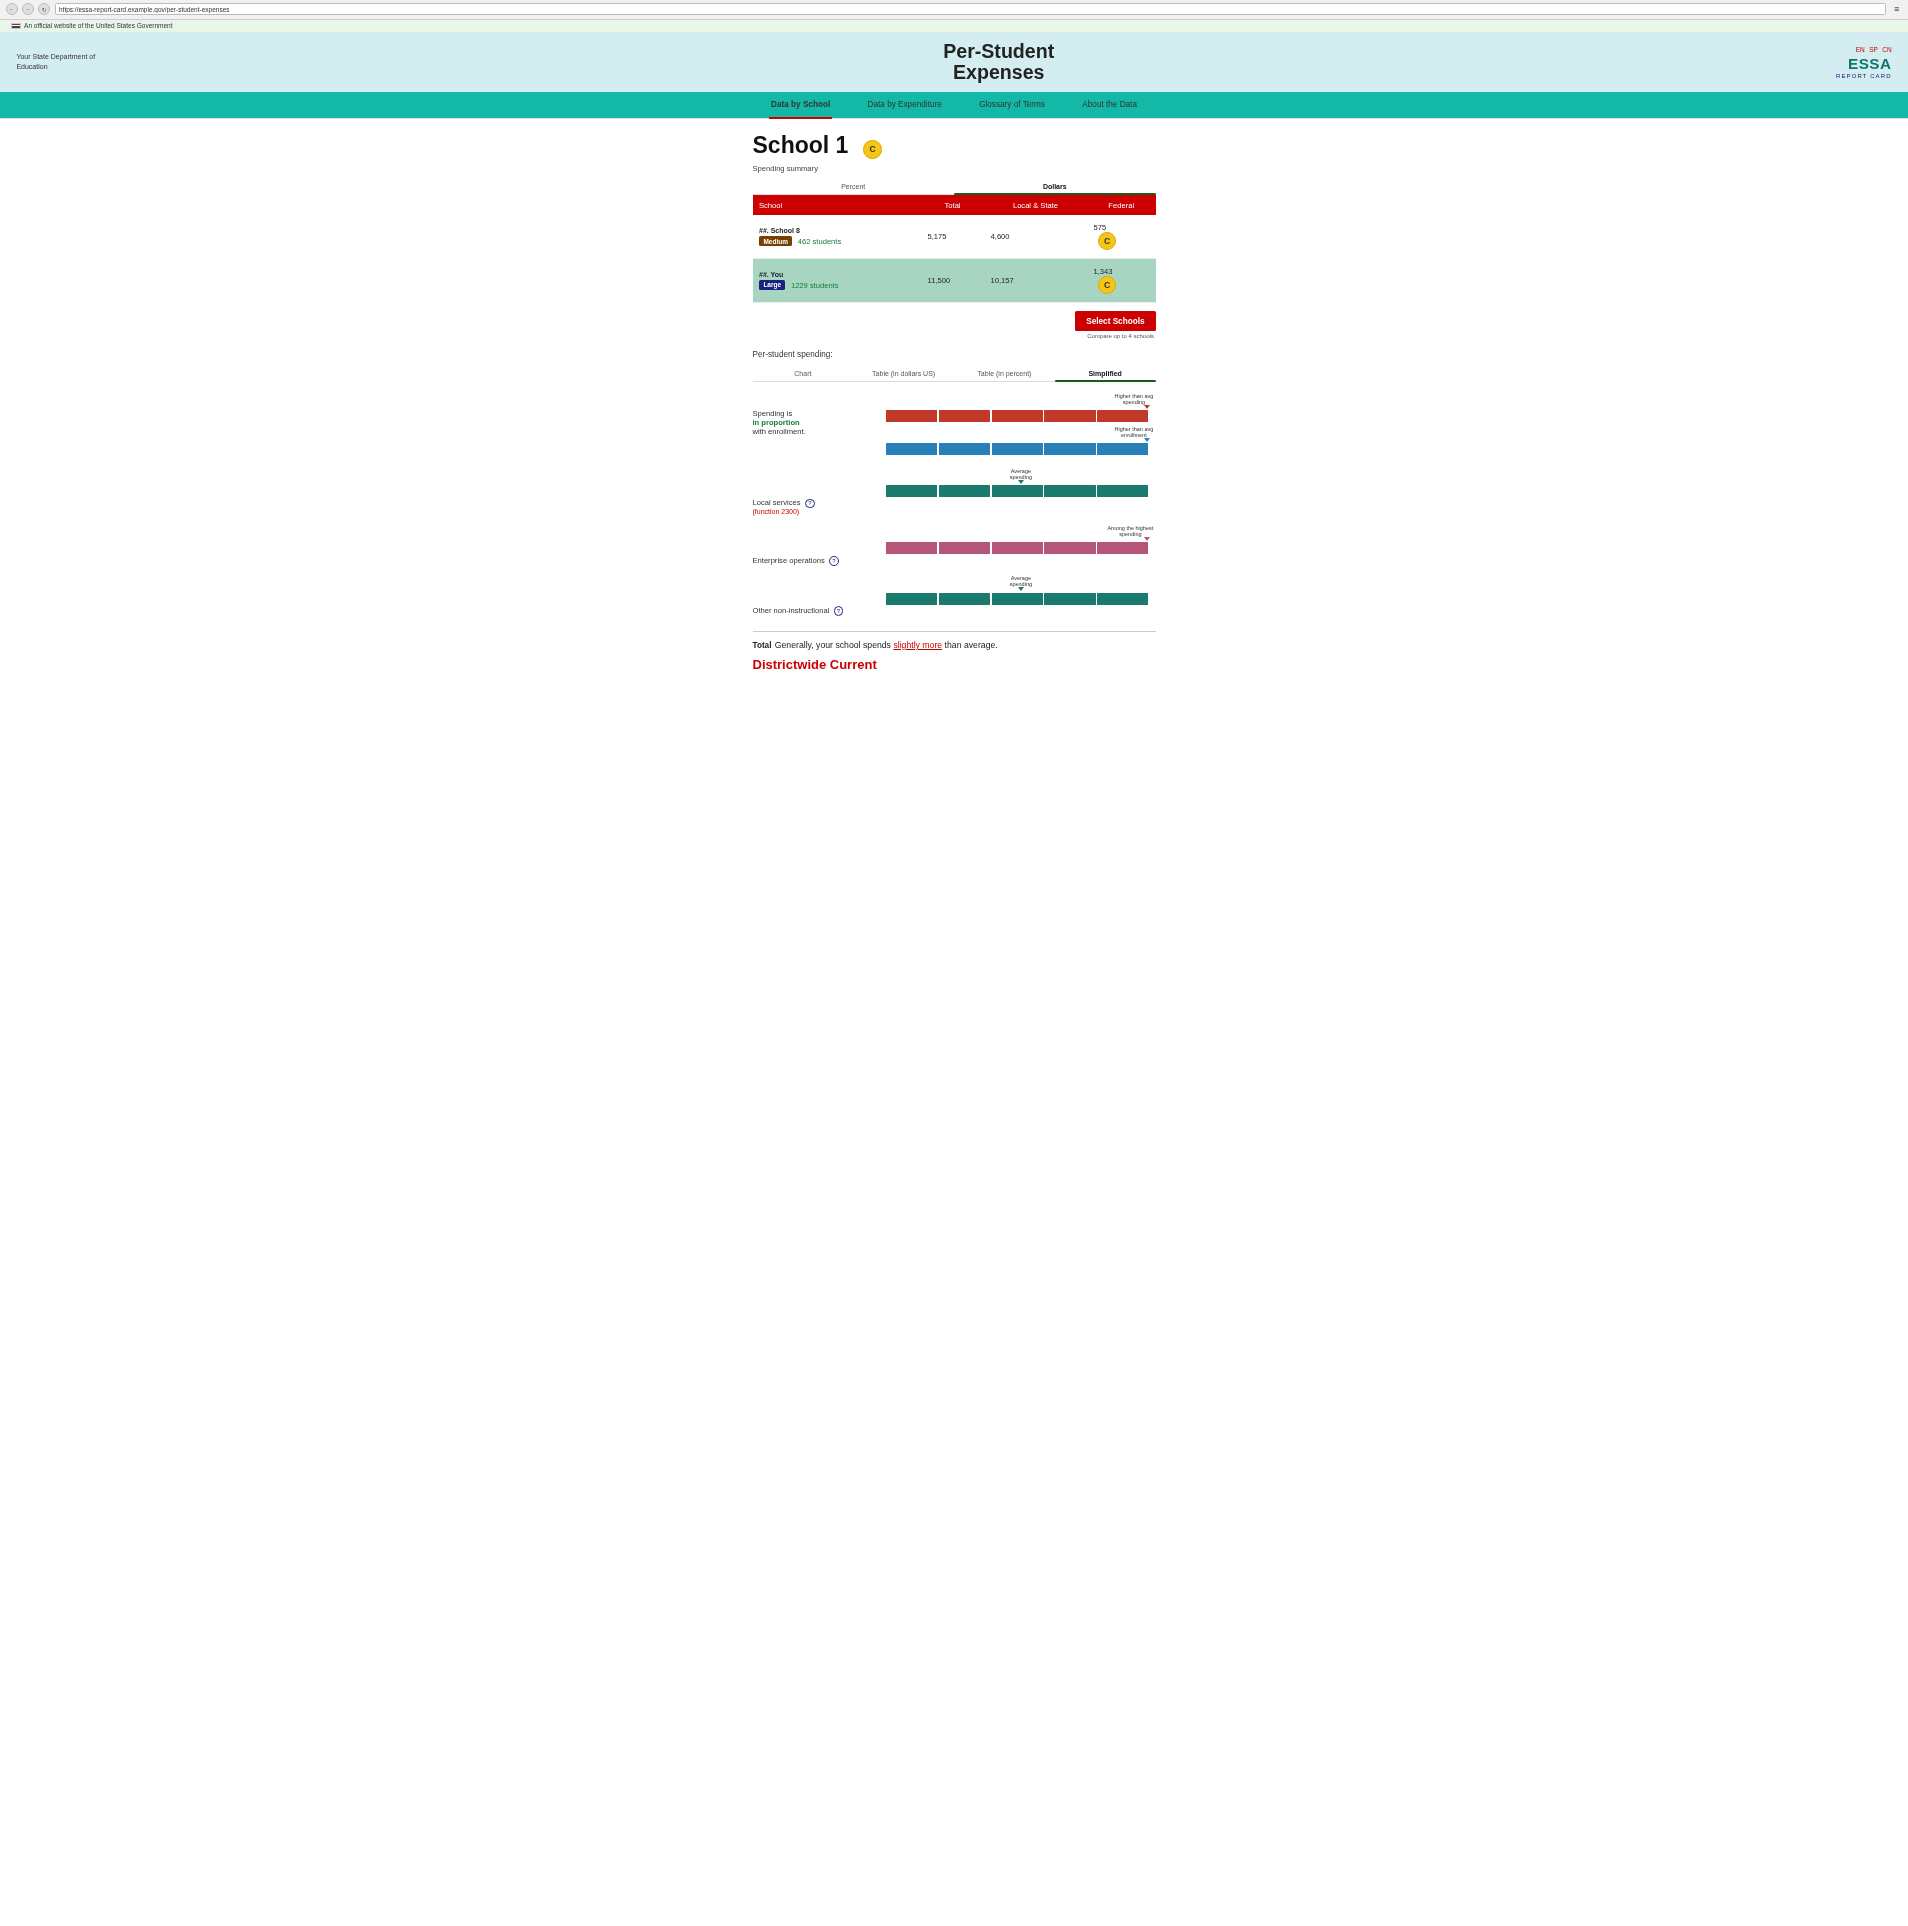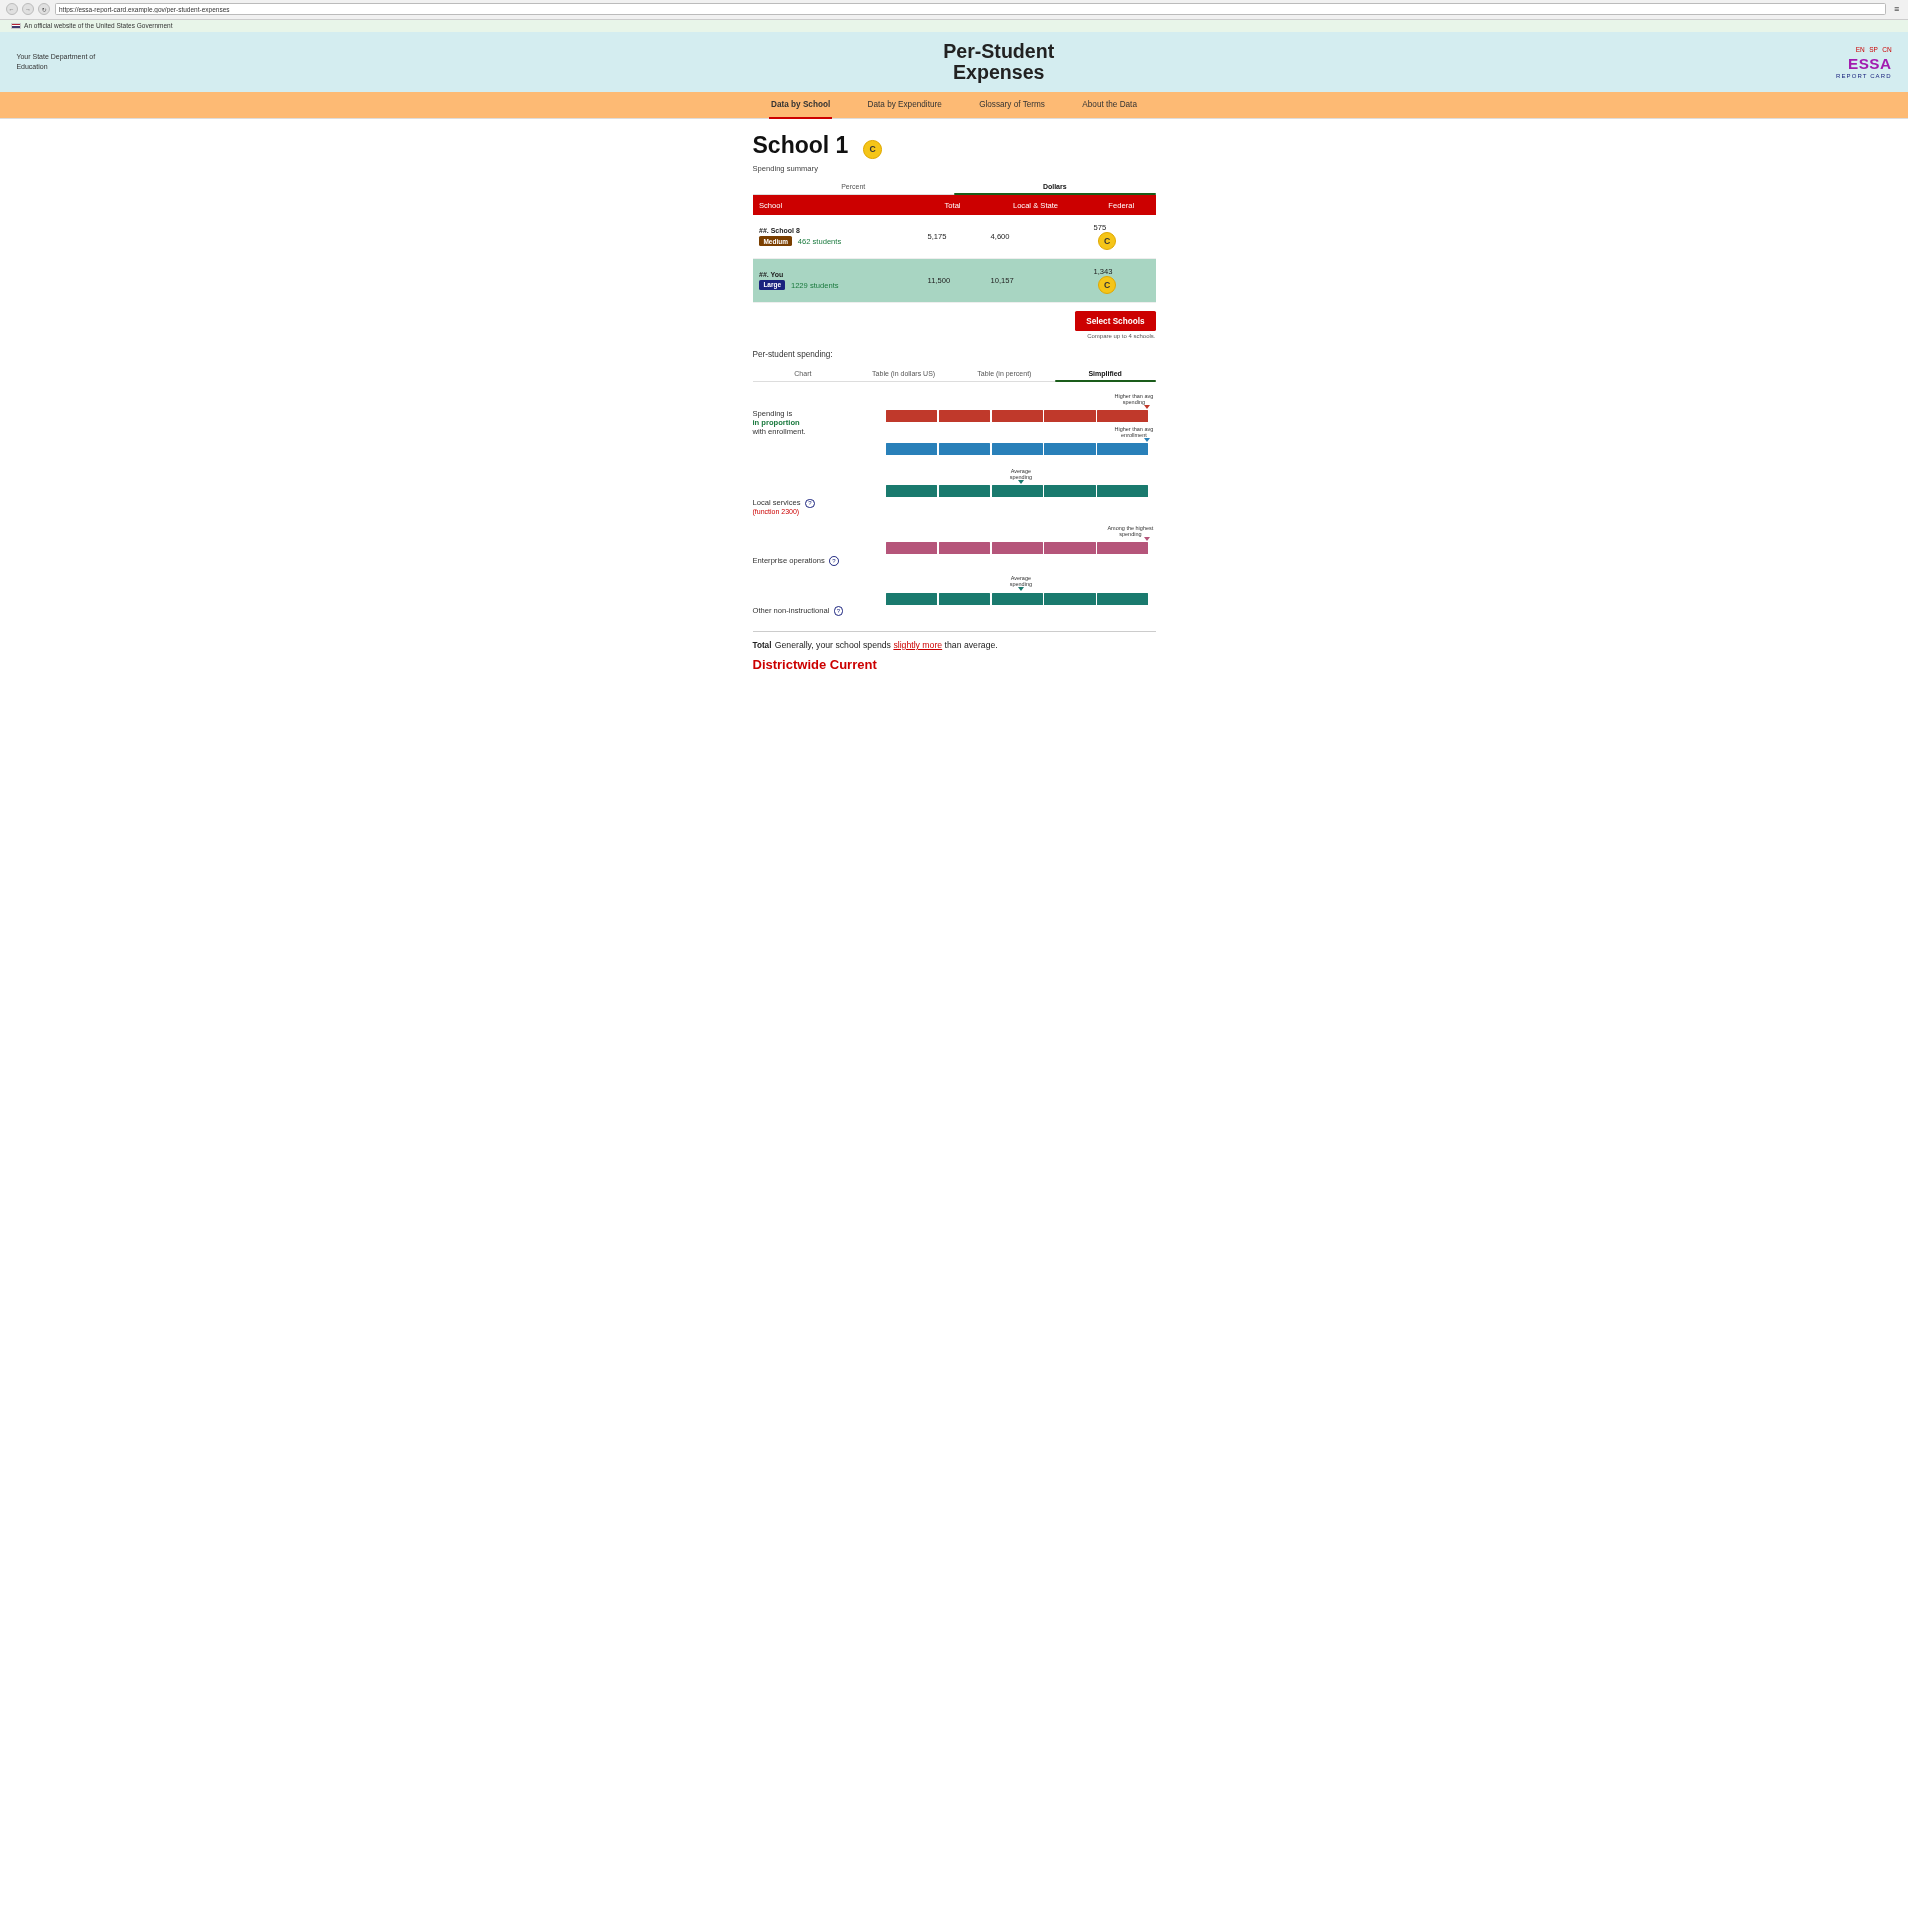--- a/index.html
+++ b/index.html
@@ -61,28 +61,28 @@
       background: #d4edf0;
       padding: 8.7px 16.4px;
       display: flex;
       align-items: center;
       justify-content: space-between;
     }
     .site-dept { font-size: 7px; color: #333; max-width: 109px; line-height: 1.4; }
     .site-title { text-align: center; margin-left: 36px; }
     .site-title h1 { font-size: 19.6px; font-weight: bold; color: #222; line-height: 1.1; }
     .essa-logo { text-align: right; }
-    .essa-logo .essa-text { font-size: 15.3px; font-weight: bold; color: #a21caf; letter-spacing: 0.5px; }
+    .essa-logo .essa-text { font-size: 15.3px; font-weight: bold; color: #0f766e; letter-spacing: 0.5px; }
     .essa-logo .report-card { font-size: 6px; color: #1a237e; letter-spacing: 1.1px; text-align: center; }
     .lang-links { display: flex; gap: 4.4px; justify-content: flex-end; font-size: 6.5px; color: #c00; margin-bottom: 2.2px; }
     .lang-links span { cursor: pointer; color: #c00; }
 
     
     .main-nav {
-      background: #fdba74;
+      background: #14b8a6;
       border-bottom: 1.1px solid #ddd;
       display: flex;
       justify-content: center;
       gap: 33px;
       padding: 0 16.4px;
     }
     .nav-item {
       padding: 7.6px 2.2px;
       font-size: 8.2px;
       cursor: pointer;

